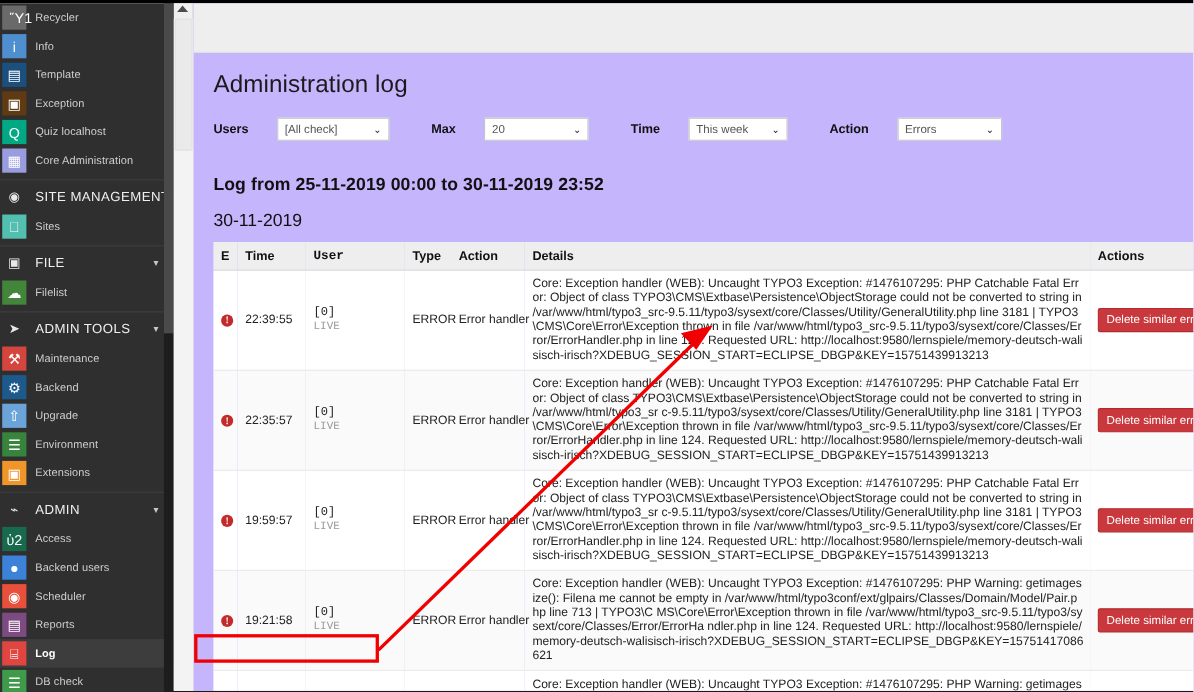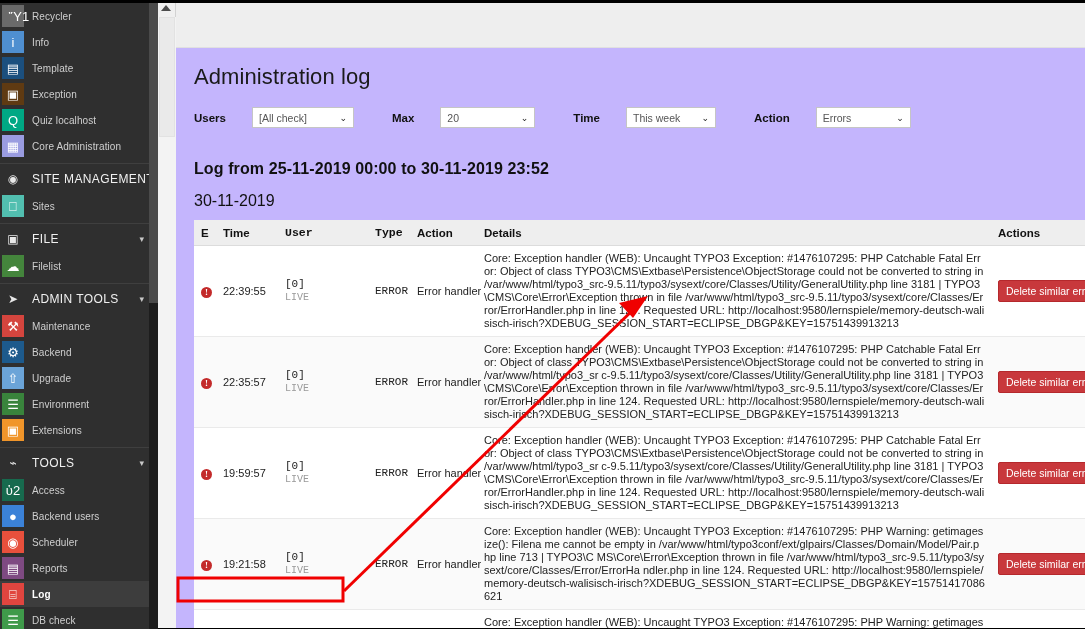--- a/index.html
+++ b/index.html
@@ -198,21 +198,21 @@
     padding: 6px 6px 6px 7px;
     border-bottom: 1px solid #eaeaea;
     vertical-align: middle;
   }
   tbody tr:nth-child(odd)  { background: #ffffff; }
   tbody tr:nth-child(even) { background: #fafafa; }
 
   .col-e      { width: 22px; }
   .col-time   { width: 62px; }
   .col-user   { width: 90px; font-family: Liberation Mono, monospace; }
-  .col-type   { width: 42px; font-family: Liberation Mono, monospace; }
+  .col-type   { width: 42px; }
   .col-action { width: 67px; }
   .col-details{ width: 514px; }
   .col-actions{ width: 110px; }
 
   .err-icon {
     display: inline-block;
     width: 11px; height: 11px;
     border-radius: 50%;
     background: #c32a2a;
     color: #fff;
@@ -325,21 +325,21 @@
         <div class="nav-item">
           <span class="ico" style="background: rgb(57, 132, 60);">☰</span>
           <span class="lbl">Environment</span>
         </div>
         <div class="nav-item">
           <span class="ico" style="background: rgb(240, 149, 42);">▣</span>
           <span class="lbl">Extensions</span>
         </div>
         <div class="nav-group">
           <span class="ico">⌁</span>
-          <span class="lbl">TOOLS</span>
+          <span class="lbl">ADMIN</span>
           <span class="caret">▾</span>
         </div>
         <div class="nav-item">
           <span class="ico" style="background: rgb(23, 106, 78);">ὑ2</span>
           <span class="lbl">Access</span>
         </div>
         <div class="nav-item">
           <span class="ico" style="background: rgb(59, 130, 216);">●</span>
           <span class="lbl">Backend users</span>
         </div>

